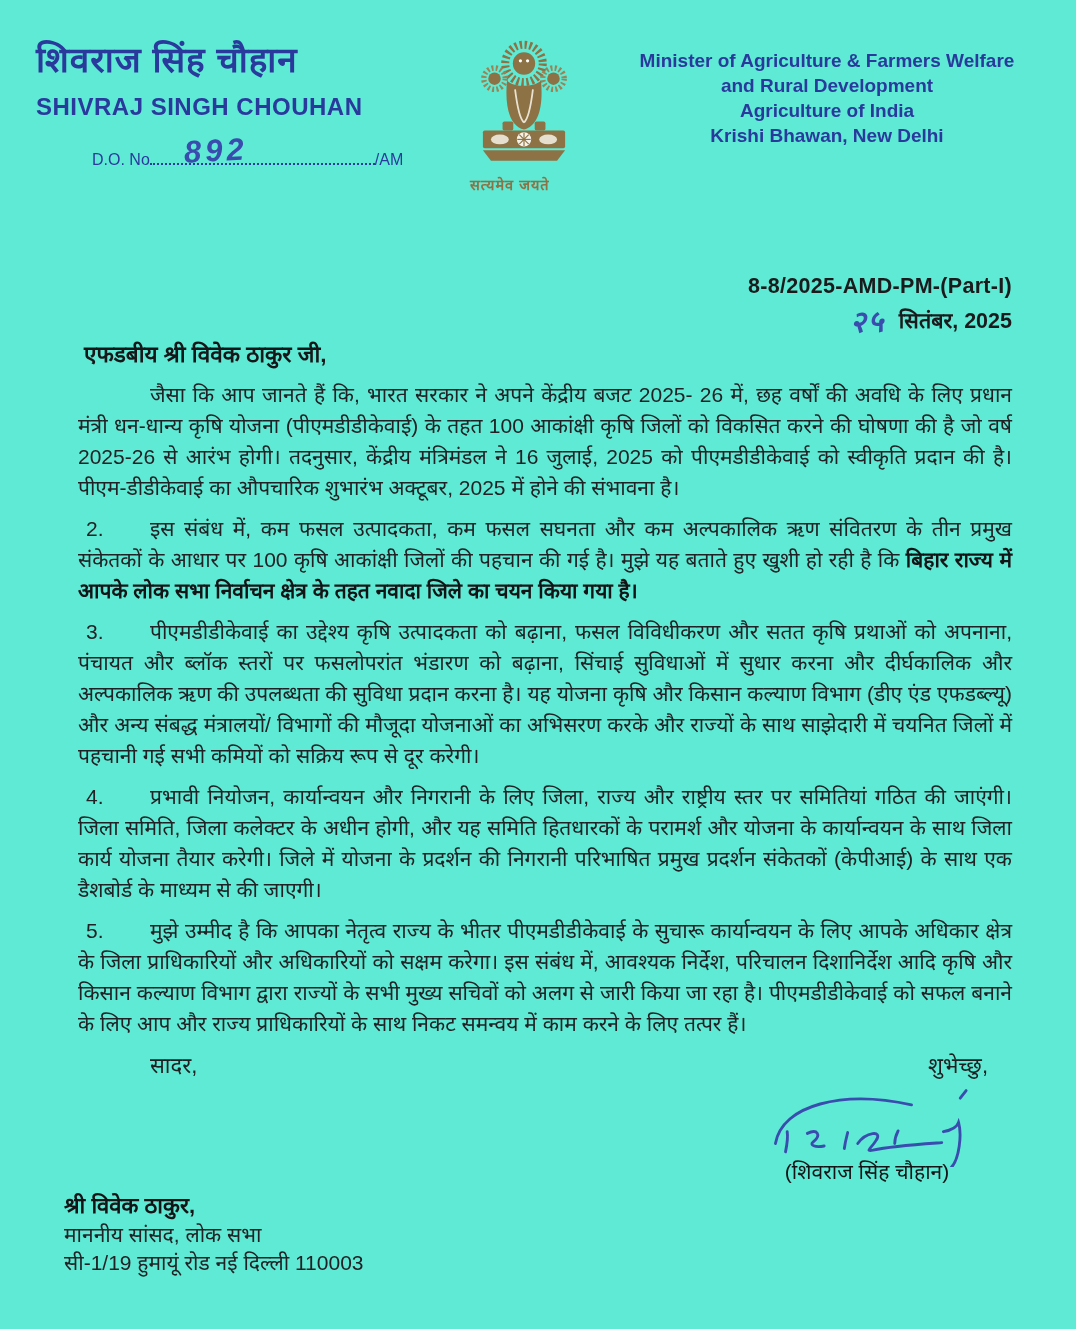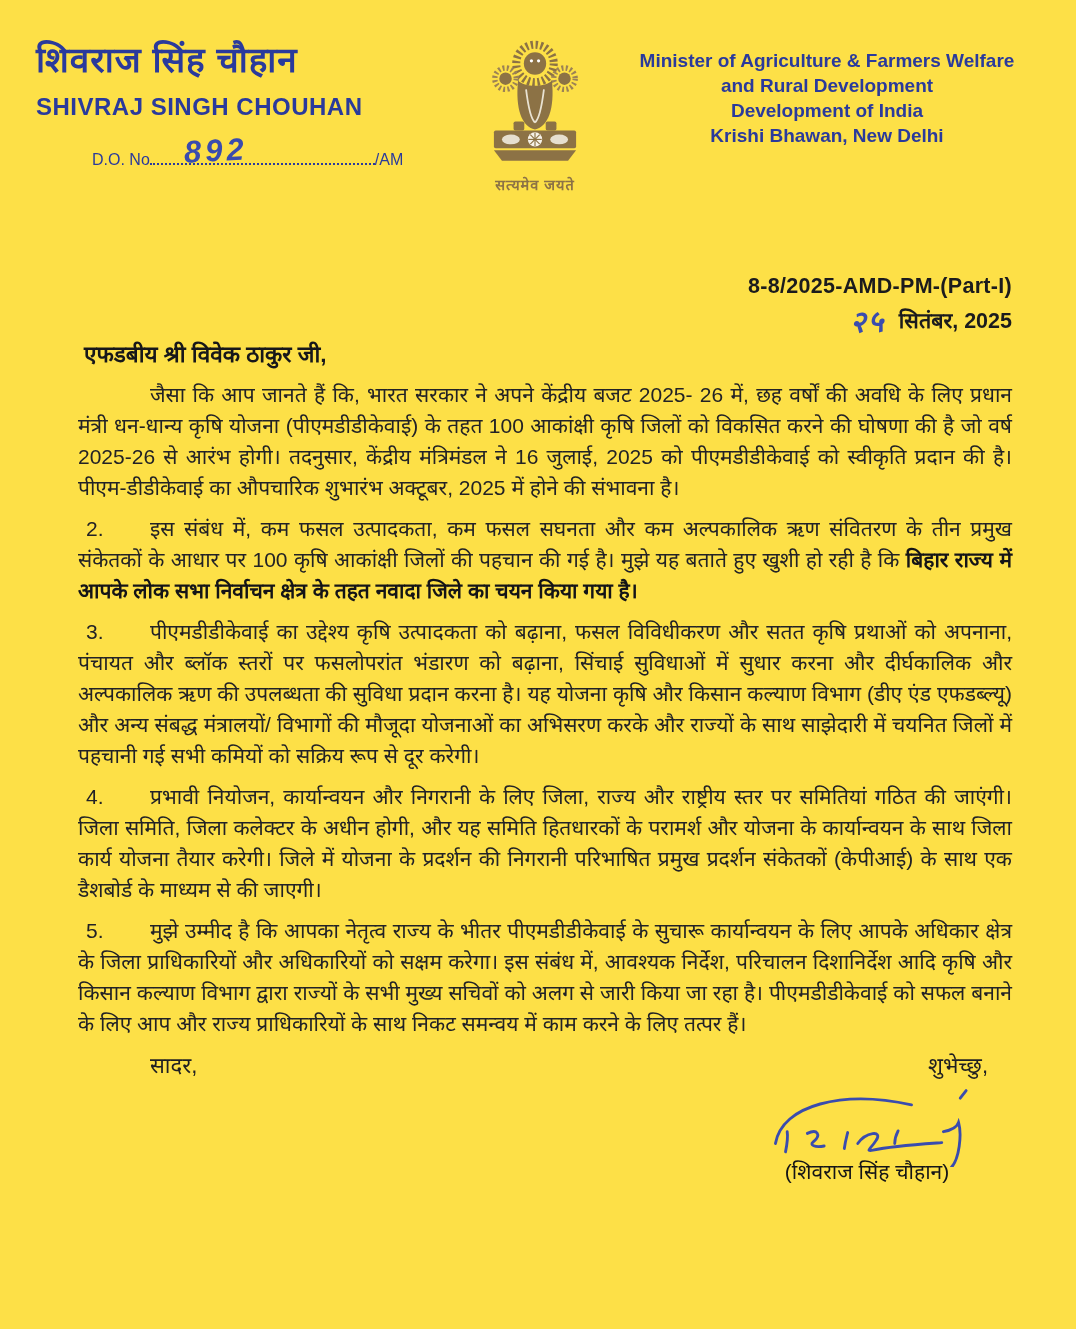--- a/index.html
+++ b/index.html
@@ -1,38 +1,38 @@
 <!DOCTYPE html>
 <html lang="hi"><head>
 <meta charset="utf-8">
 <style>
   html,body{margin:0;padding:0;background:#e8e8e8;}
   .page{
     position:relative;
     width:1076px;height:1329px;
     margin:0 auto;
-    background:#fde047;
+    background:#5eead4;
     font-family:"Liberation Sans","DejaVu Sans",sans-serif;
     color:#1f1f22;
     overflow:hidden;
     box-sizing:border-box;
   }
   
   .header{position:absolute;top:0;left:0;right:0;height:340px;}
   .sender{position:absolute;left:36px;top:40px;width:400px;}
   .sender-hindi{font-size:35px;font-weight:700;color:#2a3a9c;letter-spacing:1px;line-height:1.15;}
   .sender-english{font-size:24px;font-weight:700;color:#2a3a9c;letter-spacing:.5px;margin-top:13px;}
   .do-line{position:relative;margin-top:28px;margin-left:56px;font-size:16px;color:#2a3a9c;white-space:nowrap;}
   .do-dots{display:inline-block;width:225px;height:14px;border-bottom:2px dotted #2a3a9c;vertical-align:baseline;}
   .do-hand{
     position:absolute;left:92px;top:-16px;
     font-size:31px;color:#3a4cae;font-style:italic;font-weight:600;
     transform:rotate(-3deg);letter-spacing:4px;
   }
-  .emblem{position:absolute;left:50%;top:34px;width:130px;margin-left:-68px;text-align:center;}
+  .emblem{position:absolute;left:50%;top:34px;width:130px;margin-left:-68px;}
   .emblem-motto{font-size:14.5px;color:#8c7245;font-weight:700;margin-top:2px;letter-spacing:1px;}
   .office{position:absolute;right:26px;top:36px;width:446px;text-align:center;color:#2a3a9c;}
   .office-hindi div{font-size:23.5px;font-weight:700;line-height:1.42;}
   .office-english{margin-top:12px;}
   .office-english div{font-size:19px;font-weight:700;line-height:1.32;}
   .refblock{position:absolute;right:64px;top:274px;text-align:right;color:#1b1b1d;}
   .ref-number{font-size:21.5px;font-weight:700;letter-spacing:.3px;}
   .date-line{margin-top:1px;font-size:21.5px;font-weight:700;}
   .hand-day{
     display:inline-block;font-size:30px;color:#3a4cae;font-weight:600;font-style:italic;
@@ -105,21 +105,21 @@
 
         <path d="M14,130 h92 l-9,12 h-74 Z" fill="#8c7245"></path>
       </svg>
       <div class="emblem-motto">सत्यमेव जयते</div>
     </div>
 
     <div class="office">
       <div class="office-english">
         <div>Minister of Agriculture &amp; Farmers Welfare</div>
         <div>and Rural Development</div>
-        <div>Development of India</div>
+        <div>Agriculture of India</div>
         <div>Krishi Bhawan, New Delhi</div>
       </div>
     </div>
 
     <div class="refblock">
       <div class="ref-number">8-8/2025-AMD-PM-(Part-I)</div>
       <div class="date-line">
         <span class="hand-day">२५</span><span>सितंबर, 2025</span>
       </div>
     </div>
@@ -152,15 +152,20 @@
             <path d="M114,72 c10,-14 30,-16 22,-4 c-6,10 -14,14 -4,12 c22,-5 54,-7 82,-9"></path>
             <path d="M158,72 c0,-6 2,-11 4,-15"></path>
             <path d="M216,58 c10,-2 16,-5 18,-11 c4,14 1,44 -9,54"></path>
             <path d="M236,18 l7,-9"></path>
           </g>
         </svg>
         <div class="signatory">(शिवराज सिंह चौहान)</div>
       </div>
     </div>
 
+    <div class="recipient">
+      <div class="recipient-name">श्री विवेक ठाकुर,</div>
+      <div class="recipient-line">माननीय सांसद, लोक सभा</div>
+      <div class="recipient-line">सी-1/19 हुमायूं रोड नई दिल्ली 110003</div>
+    </div>
 
   </div>
 </div>
 
 </body></html>

